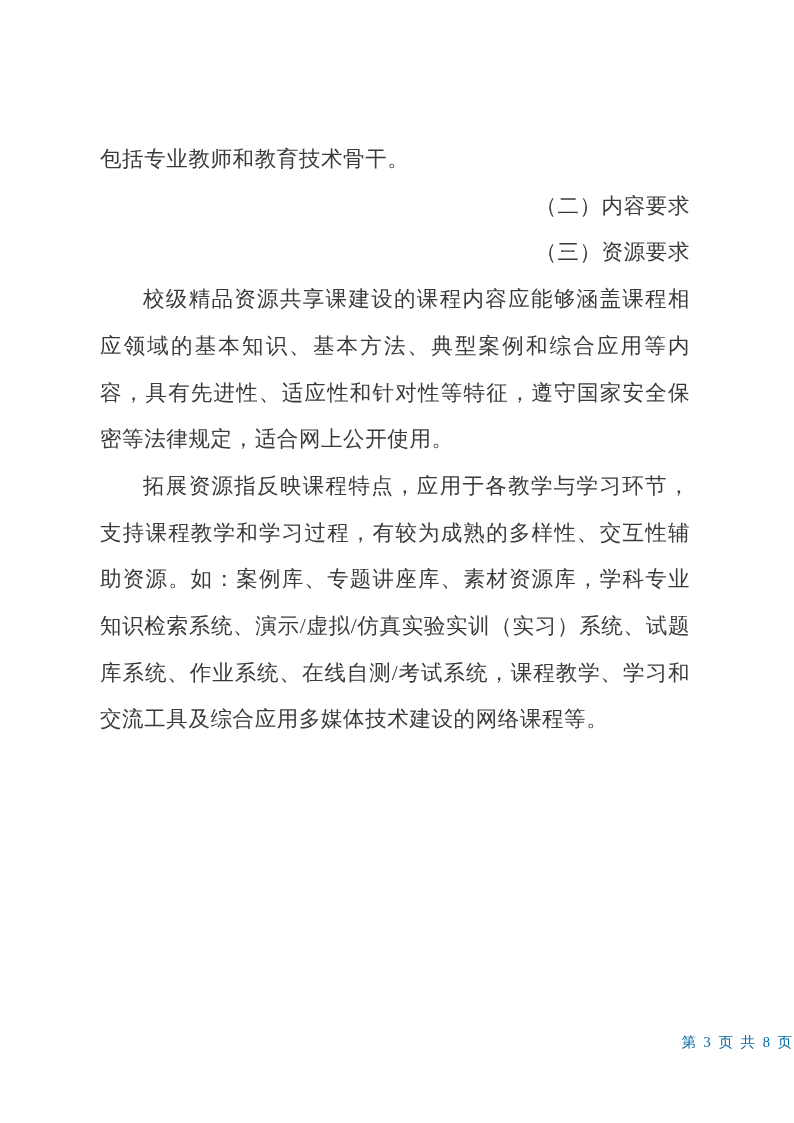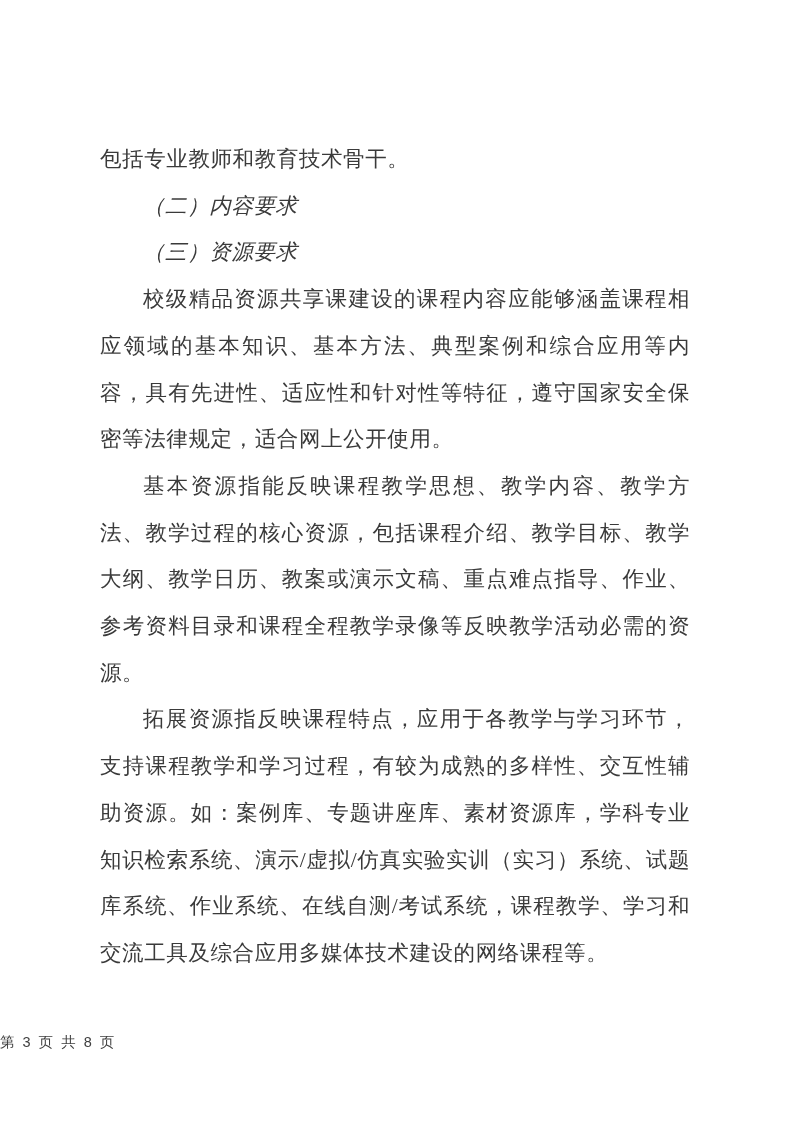--- a/index.html
+++ b/index.html
@@ -29,42 +29,40 @@
     letter-spacing: 0.6px;
     text-align: justify;
     text-justify: inter-character;
     text-indent: 2em;
     word-break: break-all;
   }
   .para.no-indent {
     text-indent: 0;
   }
   .para.heading {
-    text-align: left;
-    font-style: italic;
+    text-align: right;
   }
   .page-footer {
     position: absolute;
     top: 1032px;
     left: 0;
     width: 100%;
-    text-align: left;
+    text-align: right;
     font-size: 14.5px;
     line-height: 20px;
-    color: #404040;
+    color: #0369a1;
     letter-spacing: 2px;
-    font-family: Liberation Sans, sans-serif;
+    font-family: Liberation Serif, serif;
   }
 </style>
 </head>
 <body>
 
 <div class="page">
   <div class="doc-content">
     <p class="para no-indent">包括专业教师和教育技术骨干。</p>
     <p class="para heading">（二）内容要求</p>
     <p class="para heading">（三）资源要求</p>
     <p class="para">校级精品资源共享课建设的课程内容应能够涵盖课程相应领域的基本知识、基本方法、典型案例和综合应用等内容，具有先进性、适应性和针对性等特征，遵守国家安全保密等法律规定，适合网上公开使用。</p>
-    <p class="para">基本资源指能反映课程教学思想、教学内容、教学方法、教学过程的核心资源，包括课程介绍、教学目标、教学大纲、教学日历、教案或演示文稿、重点难点指导、作业、参考资料目录和课程全程教学录像等反映教学活动必需的资源。</p>
     <p class="para">拓展资源指反映课程特点，应用于各教学与学习环节，支持课程教学和学习过程，有较为成熟的多样性、交互性辅助资源。如：案例库、专题讲座库、素材资源库，学科专业知识检索系统、演示/虚拟/仿真实验实训（实习）系统、试题库系统、作业系统、在线自测/考试系统，课程教学、学习和交流工具及综合应用多媒体技术建设的网络课程等。</p>
   </div>
   <div class="page-footer">第 3 页 共 8 页</div>
 </div>
 
 </body></html>

